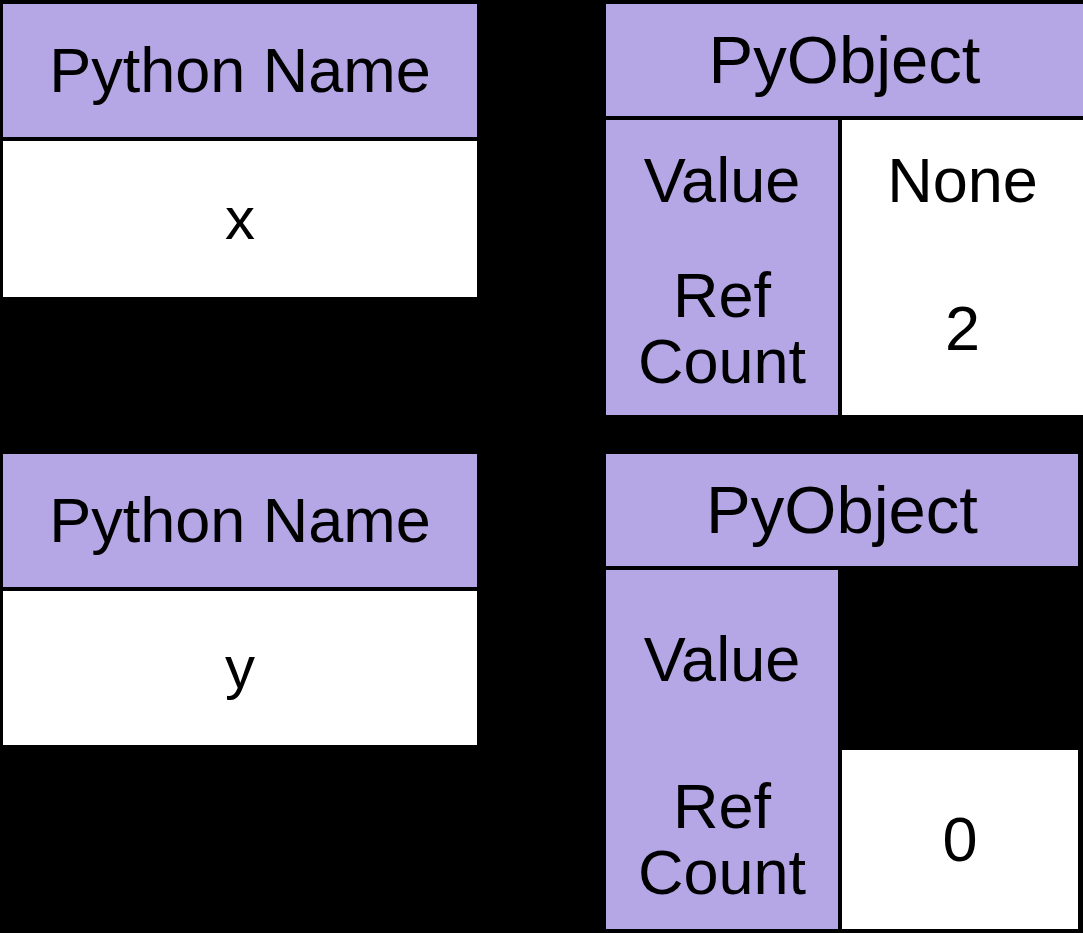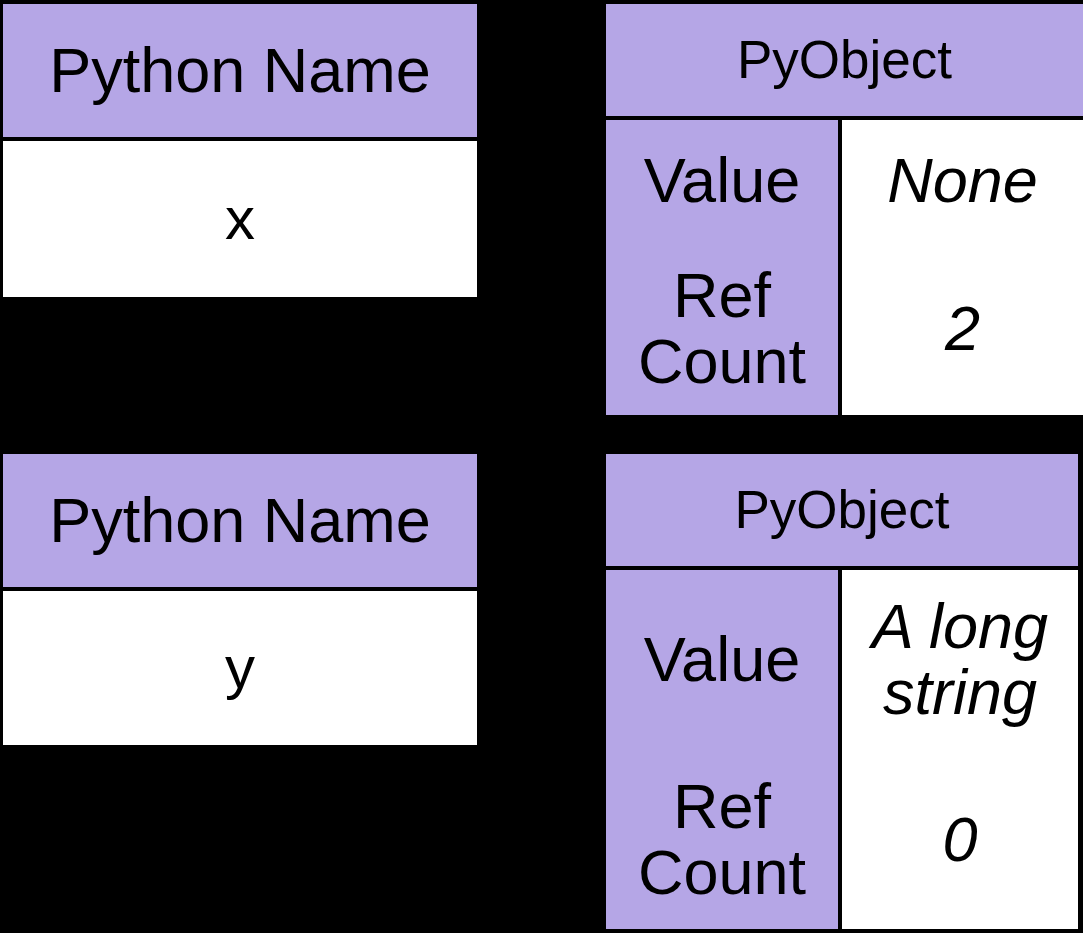--- a/index.html
+++ b/index.html
@@ -85,36 +85,35 @@
     width: 479px;
     height: 296px;
     border-width: 2px 3px 3px 2px;
   }
 
   
   .objbox .hdr {
     left: 0;
     right: 0;
     top: 0;
-    font-size: 53px;
+    font-size: 67px;
     border-bottom: 4px solid #000000;
   }
   .objbox .lbl {
     left: 0;
     width: 236px;
     font-size: 63px;
     border-right: 4px solid #000000;
     text-align: center;
   }
   .objbox .val {
     left: 236px;
     right: 0;
     font-size: 63px;
     padding: 1px 6px;
-    font-style: italic;
   }
 
   
   #obj-box-none {
     left: 603px;
     top: 2px;
     width: 480px;
     height: 416px;
     border-width: 2px 0 3px 3px;
   }
@@ -165,19 +164,18 @@
     <div class="cell val value-value">None</div>
 
     <div class="cell lbl ref-label two-line">Ref Count</div>
     <div class="cell val ref-value">2</div>
   </div>
 
   <div class="block objbox" id="obj-box-string">
     <div class="cell hdr">PyObject</div>
 
     <div class="cell lbl value-label">Value</div>
-    <div class="cell val value-value two-line">A long string</div>
 
     <div class="cell lbl ref-label two-line">Ref Count</div>
     <div class="cell val ref-value">0</div>
   </div>
 
 </div>
 
 </body></html>

